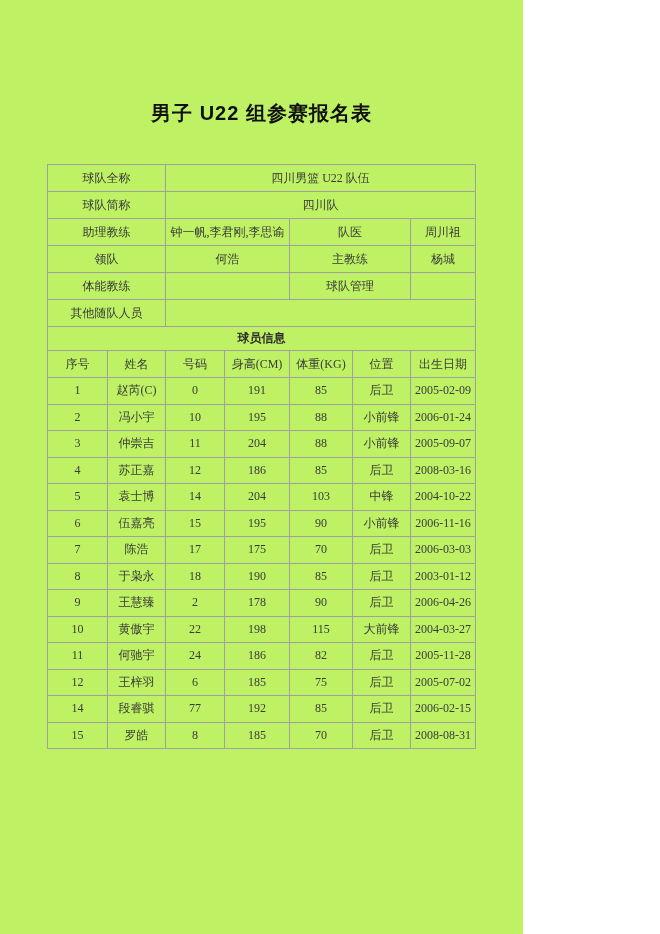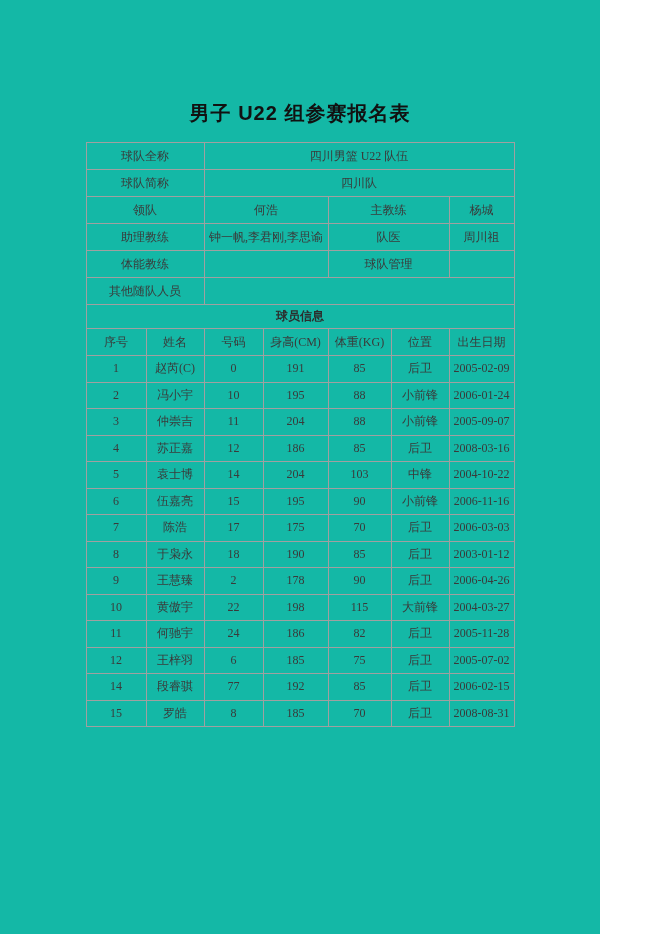--- a/index.html
+++ b/index.html
@@ -8,37 +8,37 @@
     background: #ffffff;
   }
   body {
     width: 660px;
     height: 934px;
     font-family: "Liberation Serif", "DejaVu Serif", serif;
     color: #3a3a3a;
     overflow: hidden;
   }
   .page {
-    width: 600px;
+    width: 523px;
     height: 934px;
-    background: #14b8a6;
+    background: #bef264;
     box-sizing: border-box;
   }
   .doc-title {
     padding-top: 100px;
     text-align: center;
     font-family: "Liberation Sans", "DejaVu Sans", sans-serif;
     font-weight: bold;
     font-size: 20px;
     color: #111111;
     letter-spacing: 1px;
   }
   table.form-table {
     width: 428px;
-    margin: 15px auto 0 auto;
+    margin: 37px auto 0 auto;
     border-collapse: collapse;
     table-layout: fixed;
   }
   table.form-table td {
     border: 1px solid #a0a0a0;
     text-align: center;
     vertical-align: middle;
     font-size: 12px;
     color: #3a3a3a;
     padding: 0 2px;
@@ -83,30 +83,30 @@
     <tbody>
         <tr class="info-row">
       <td colspan="2">球队全称</td>
       <td colspan="5">四川男篮 U22 队伍</td>
     </tr>
     <tr class="info-row">
       <td colspan="2">球队简称</td>
       <td colspan="5">四川队</td>
     </tr>
     <tr class="info-row">
+      <td colspan="2">助理教练</td>
+      <td colspan="2">钟一帆,李君刚,李思谕</td>
+      <td colspan="2">队医</td>
+      <td>周川祖</td>
+    </tr>
+    <tr class="info-row">
       <td colspan="2">领队</td>
       <td colspan="2">何浩</td>
       <td colspan="2">主教练</td>
       <td>杨城</td>
-    </tr>
-    <tr class="info-row">
-      <td colspan="2">助理教练</td>
-      <td colspan="2">钟一帆,李君刚,李思谕</td>
-      <td colspan="2">队医</td>
-      <td>周川祖</td>
     </tr>
     <tr class="info-row">
       <td colspan="2">体能教练</td>
       <td colspan="2"></td>
       <td colspan="2">球队管理</td>
       <td></td>
     </tr>
     <tr class="info-row">
       <td colspan="2">其他随队人员</td>
       <td colspan="5"></td>

